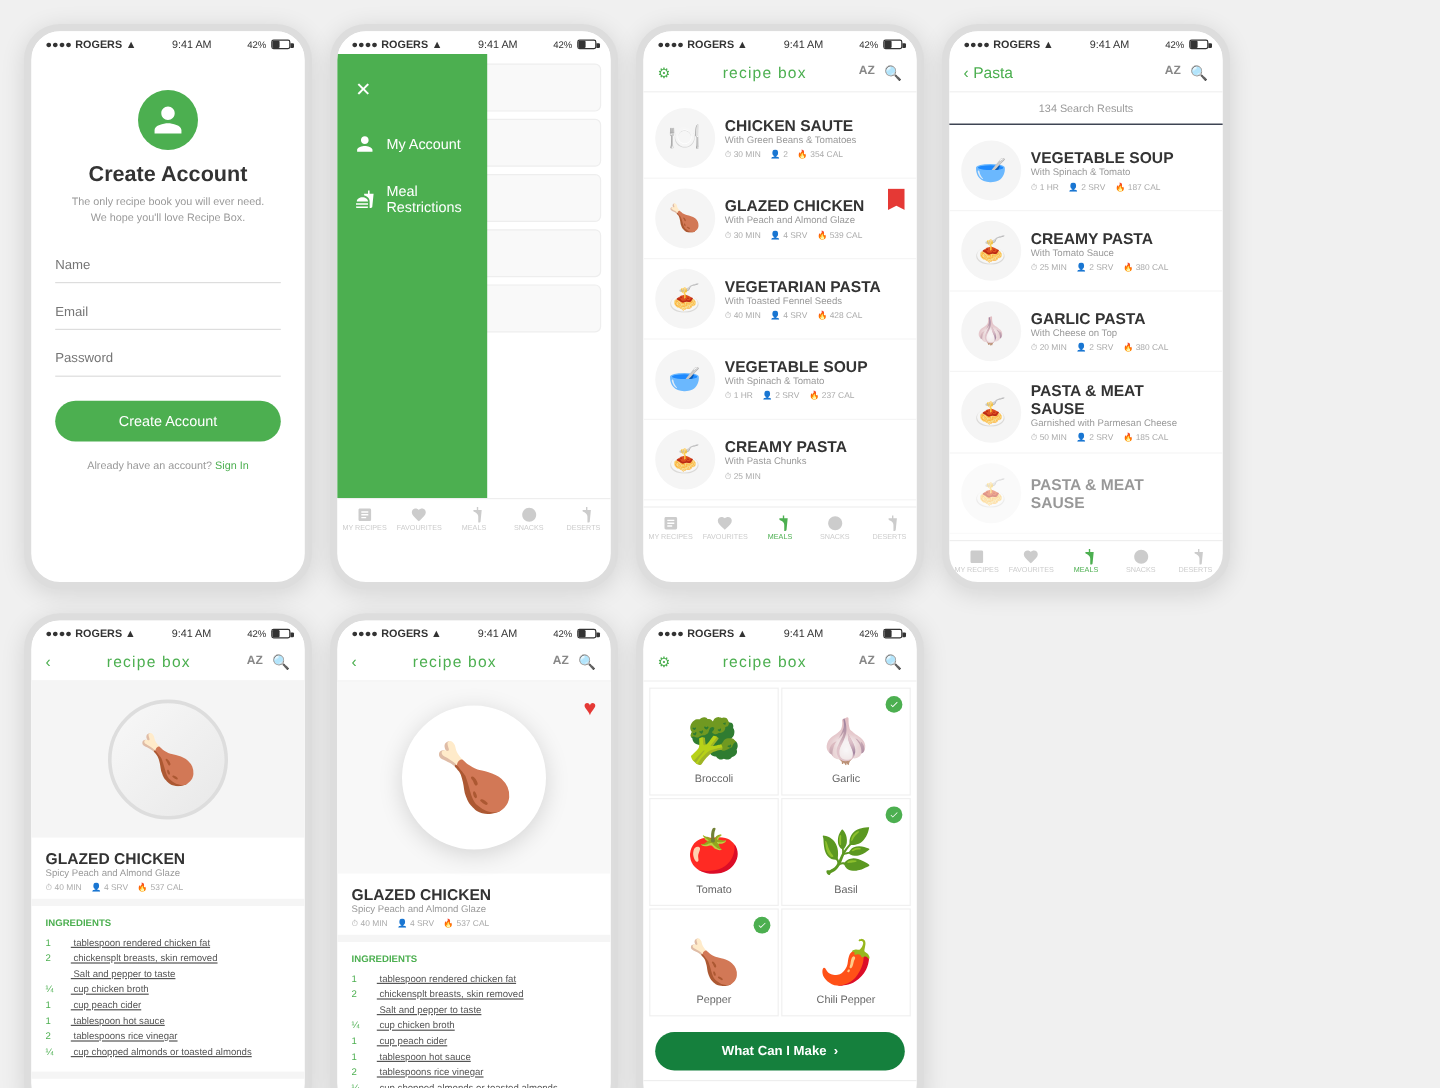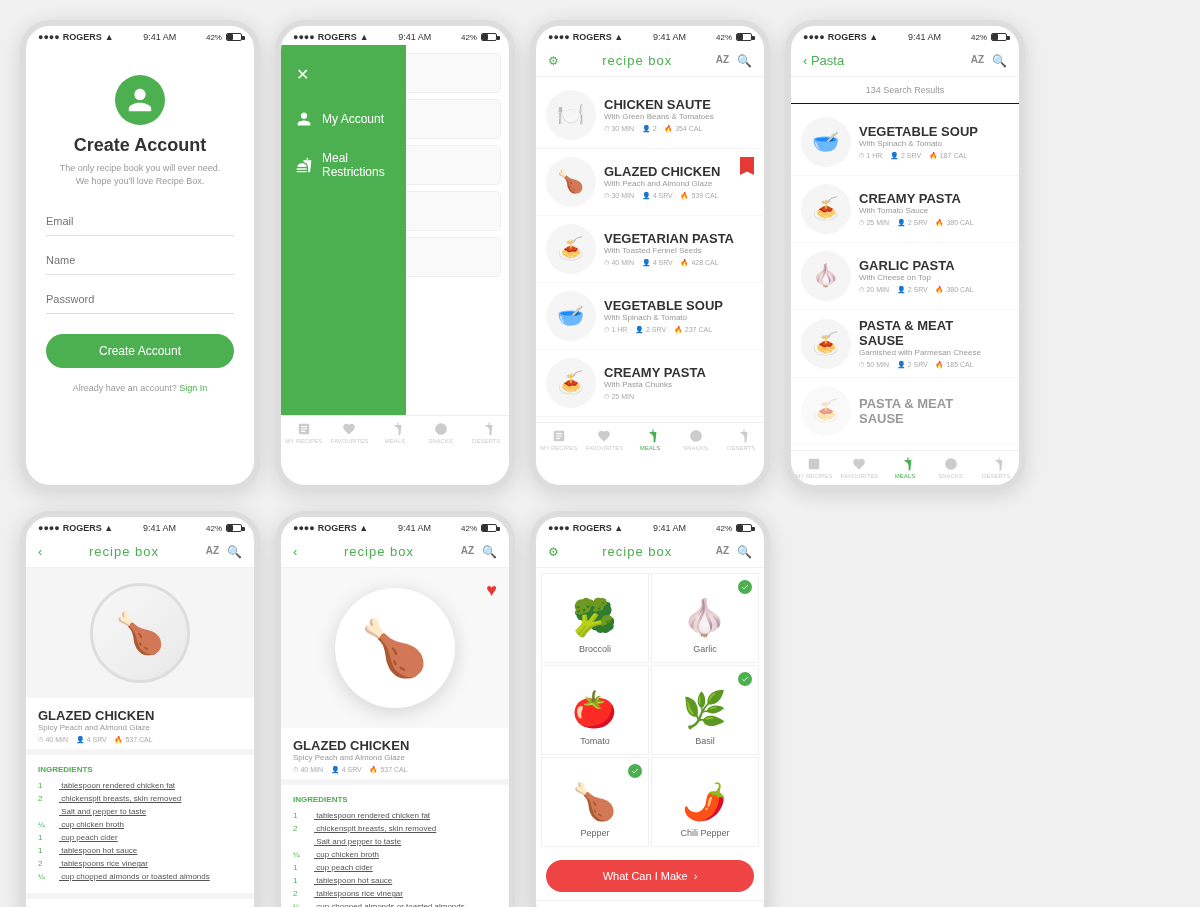--- a/index.html
+++ b/index.html
@@ -96,21 +96,21 @@
     .section-divider { height: 6px; background: #f5f5f5; }
     .ingredient-item { font-size: 8px; color: #555; padding: 2px 0; text-decoration: underline; }
     .ingredient-item span:first-child { color: #4CAF50; margin-right: 6px; min-width: 15px; display: inline-block; }
 
     
     .ingr-grid { display: grid; grid-template-columns: 1fr 1fr; gap: 2px; padding: 5px; }
     .ingr-cell { background: #fff; border: 1px solid #f0f0f0; display: flex; flex-direction: column; align-items: center; justify-content: flex-end; padding: 10px 5px 8px; height: 90px; position: relative; cursor: pointer; }
     .ingr-name { font-size: 9px; color: #666; margin-top: 5px; }
     .checkmark { position: absolute; top: 6px; right: 6px; width: 14px; height: 14px; border-radius: 50%; background: #4CAF50; display: flex; align-items: center; justify-content: center; }
     .checkmark svg { width: 8px; height: 8px; fill: #fff; }
-    .what-can-i-make { background: #ef4444; border-radius: 25px; color: #fff; font-size: 11px; font-weight: 400; padding: 10px 20px; display: flex; align-items: center; gap: 6px; margin: 8px 10px; cursor: pointer; justify-content: center; }
+    .what-can-i-make { background: #15803d; border-radius: 25px; color: #fff; font-size: 11px; font-weight: 700; padding: 10px 20px; display: flex; align-items: center; gap: 6px; margin: 8px 10px; cursor: pointer; justify-content: center; }
     .plate-large { width: 100px; height: 100px; border-radius: 50%; background: linear-gradient(135deg, #f8f8f8, #e8e8e8); border: 3px solid #ddd; display: flex; align-items: center; justify-content: center; font-size: 40px; }
 
     .heart-icon { color: #e53935; font-size: 18px; position: absolute; right: 12px; top: 12px; cursor: pointer; }
 
     
     .az-icon { font-size: 10px; font-weight: 600; color: #888; }
     .search-icon { font-size: 12px; color: #888; }
     .gear-icon { font-size: 12px; color: #4CAF50; }
   </style>
 </head>
@@ -136,22 +136,22 @@
       </div>
       <div class="screen1">
         <div class="content">
           <div class="avatar-circle">
             <svg viewBox="0 0 24 24">
                 <path d="M12 12c2.7 0 4.8-2.1 4.8-4.8S14.7 2.4 12 2.4 7.2 4.5 7.2 7.2 9.3 12 12 12zm0 2.4c-3.2 0-9.6 1.6-9.6 4.8v2.4h19.2v-2.4c0-3.2-6.4-4.8-9.6-4.8z"></path>
               </svg>
           </div>
           <h2>Create Account</h2>
           <p class="tagline">The only recipe book you will ever need.<br>We hope you'll love Recipe Box.</p>
+          <input type="text" class="input-field" placeholder="Name" style="">
           <input type="email" class="input-field" placeholder="Email" style="">
-          <input type="text" class="input-field" placeholder="Name" style="">
           <input type="password" class="input-field" placeholder="Password" style="">
           <button class="btn-green">Create Account</button>
           <p class="sign-in-text">Already have an account? <a href="#">Sign In</a></p>
         </div>
       </div>
     </div>
 
     <div class="phone screen2">
       <div class="status-bar">
         <div class="left"><span>●●●●</span> <span>ROGERS</span> ▲</div>

